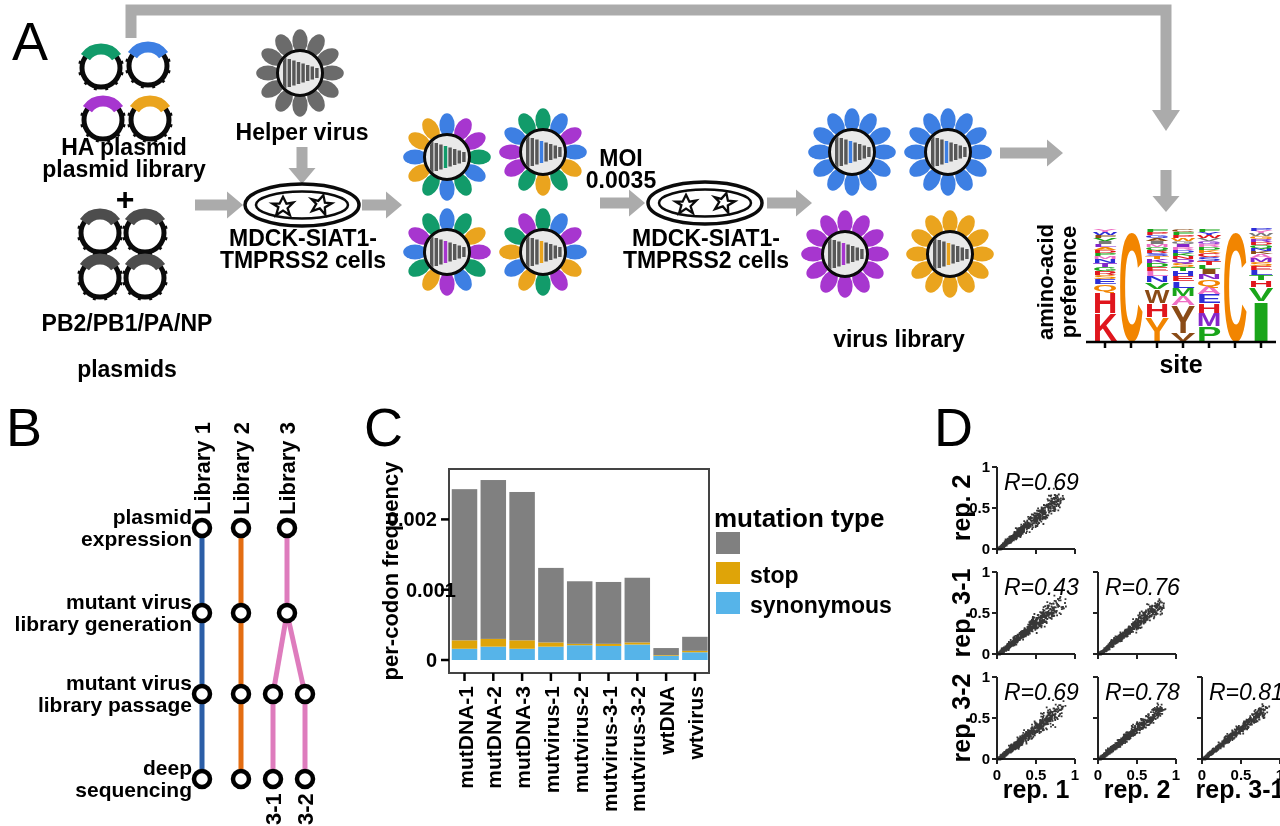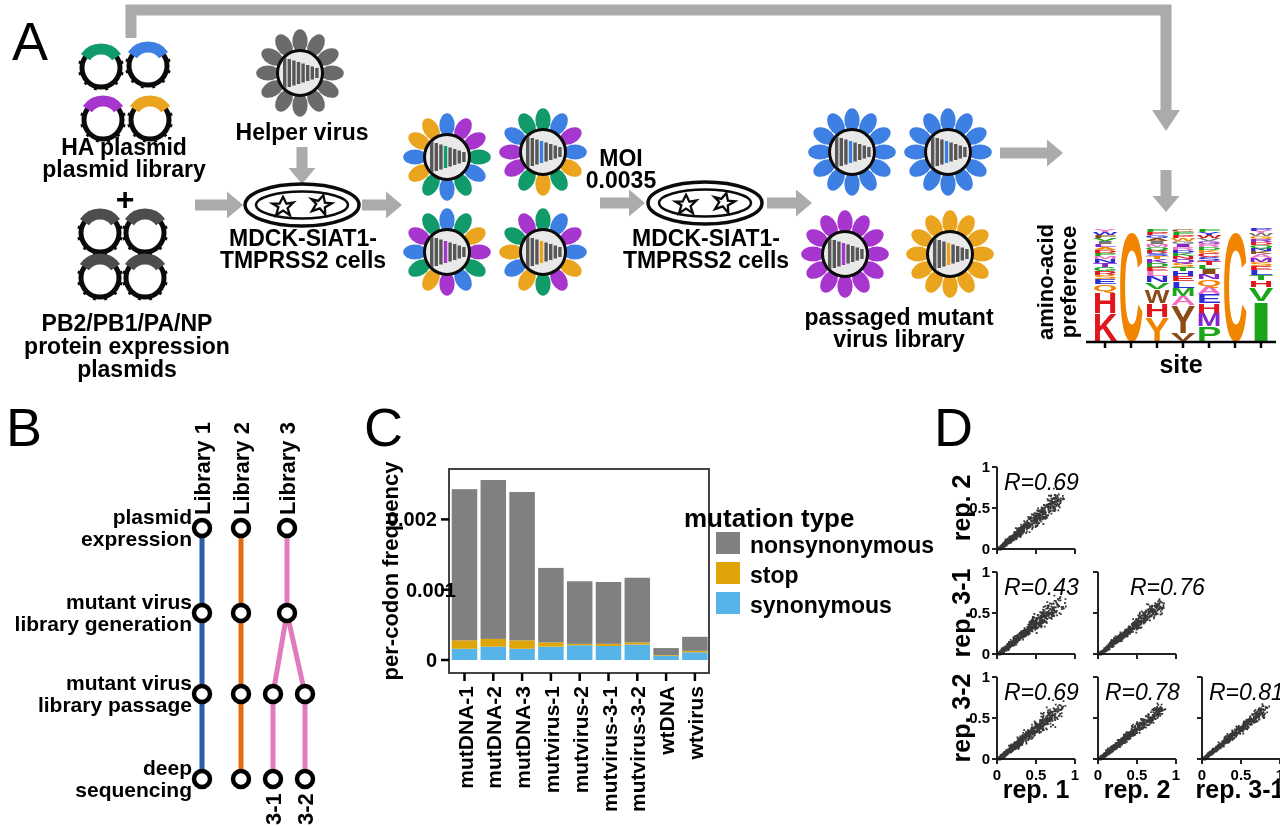--- a/index.html
+++ b/index.html
@@ -629,30 +629,28 @@
 
   <div class="plab" style="left:12px;top:14px">A</div>
   <div class="plab" style="left:6px;top:400px">B</div>
   <div class="plab" style="left:364px;top:400px">C</div>
   <div class="plab" style="left:934px;top:400px">D</div>
 
   <div class="cl" style="left:124px;top:147px">HA plasmid</div>
   <div class="cl" style="left:124px;top:169px">plasmid library</div>
   <div class="cl" style="left:125px;top:199px;font-size:32px">+</div>
   <div class="cl" style="left:127px;top:323px">PB2/PB1/PA/NP</div>
-  <div class="cl" style="left:127px;top:346px">protein expression</div>
   <div class="cl" style="left:127px;top:369px">plasmids</div>
   <div class="cl" style="left:302px;top:132px">Helper virus</div>
   <div class="cl" style="left:303px;top:238px">MDCK-SIAT1-</div>
   <div class="cl" style="left:303px;top:260px">TMPRSS2 cells</div>
   <div class="cl" style="left:621px;top:158px">MOI</div>
   <div class="cl" style="left:621px;top:180px">0.0035</div>
   <div class="cl" style="left:706px;top:238px">MDCK-SIAT1-</div>
   <div class="cl" style="left:706px;top:260px">TMPRSS2 cells</div>
-  <div class="cl" style="left:899px;top:317px">passaged mutant</div>
   <div class="cl" style="left:899px;top:339px">virus library</div>
   <div class="logo-ylab" style="left:1057px;top:282px">
     <div>amino-acid</div>
     <div>preference</div>
   </div>
   <div class="cl big" style="left:1181px;top:364px">site</div>
 
   <div class="rl" style="top:506px">plasmid</div>
   <div class="rl" style="top:528px">expression</div>
   <div class="rl" style="top:591px">mutant virus</div>
@@ -661,25 +659,24 @@
   <div class="rl" style="top:694px">library passage</div>
   <div class="rl" style="top:757px">deep</div>
   <div class="rl" style="top:779px">sequencing</div>
   <div class="liblab" style="left:203px;top:459px">Library 1</div>
   <div class="liblab" style="left:242px;top:459px">Library 2</div>
   <div class="liblab" style="left:288px;top:459px">Library 3</div>
   <div class="brlab" style="left:274px;top:806px">3-1</div>
   <div class="brlab" style="left:306px;top:806px">3-2</div>
 
   <div class="cl rot" style="left:391px;top:571px;font-size:22px">per-codon frequency</div>
-  <div class="leg-title" style="left:684px;top:503px">mutation type</div>
+  <div class="leg-title" style="left:714px;top:503px">mutation type</div>
   <div class="leg-sw" id="sw0" style="left: 716px; top: 532px; background: rgb(128, 128, 128);"></div>
   <div class="leg-sw" id="sw1" style="left: 716px; top: 562px; background: rgb(223, 164, 8);"></div>
   <div class="leg-sw" id="sw2" style="left: 716px; top: 592px; background: rgb(86, 180, 233);"></div>
-  <div class="leg-item" style="left:750px;top:532px">nonsynonymous</div>
   <div class="leg-item" style="left:750px;top:562px">stop</div>
   <div class="leg-item" style="left:750px;top:592px">synonymous</div>
 
   <div class="cl big" style="left:1036px;top:789px">rep. 1</div>
   <div class="cl big" style="left:1137px;top:789px">rep. 2</div>
   <div class="cl big" style="left:1240px;top:789px">rep. 3-1</div>
   <div class="cl rot big" style="left:961px;top:508px">rep. 2</div>
   <div class="cl rot big" style="left:961px;top:613px">rep. 3-1</div>
   <div class="cl rot big" style="left:961px;top:718px">rep. 3-2</div>
 <div class="ytickC" style="left: 377px; top: 650px;">0</div>
@@ -695,21 +692,21 @@
     <div class="catlab" style="left: 666.1px; top: 761px;">wtDNA</div>
     <div class="catlab" style="left: 694.9px; top: 761px;">wtvirus</div>
     <div class="tick" style="left: 956px; top: 541px; width: 34px; text-align: right;">0</div>
     <div class="tick" style="left: 956px; top: 500px; width: 34px; text-align: right;">0.5</div>
     <div class="tick" style="left: 956px; top: 459px; width: 34px; text-align: right;">1</div>
     <div class="rlabel" style="left: 1004px; top: 469px;">R=0.69</div>
     <div class="tick" style="left: 956px; top: 646px; width: 34px; text-align: right;">0</div>
     <div class="tick" style="left: 956px; top: 605px; width: 34px; text-align: right;">0.5</div>
     <div class="tick" style="left: 956px; top: 564px; width: 34px; text-align: right;">1</div>
     <div class="rlabel" style="left: 1004px; top: 574px;">R=0.43</div>
-    <div class="rlabel" style="left: 1105px; top: 574px; margin-left: 25px;">R=0.76</div>
+    <div class="rlabel" style="left: 1105px; top: 574px;">R=0.76</div>
     <div class="tick" style="left: 956px; top: 751px; width: 34px; text-align: right;">0</div>
     <div class="tick" style="left: 956px; top: 710px; width: 34px; text-align: right;">0.5</div>
     <div class="tick" style="left: 956px; top: 669px; width: 34px; text-align: right;">1</div>
     <div class="tick" style="left: 977px; top: 767px; width: 40px; text-align: center;">0</div>
     <div class="tick" style="left: 1016px; top: 767px; width: 40px; text-align: center;">0.5</div>
     <div class="tick" style="left: 1055px; top: 767px; width: 40px; text-align: center;">1</div>
     <div class="rlabel" style="left: 1004px; top: 679px;">R=0.69</div>
     <div class="tick" style="left: 1078px; top: 767px; width: 40px; text-align: center;">0</div>
     <div class="tick" style="left: 1117px; top: 767px; width: 40px; text-align: center;">0.5</div>
     <div class="tick" style="left: 1156px; top: 767px; width: 40px; text-align: center;">1</div>

